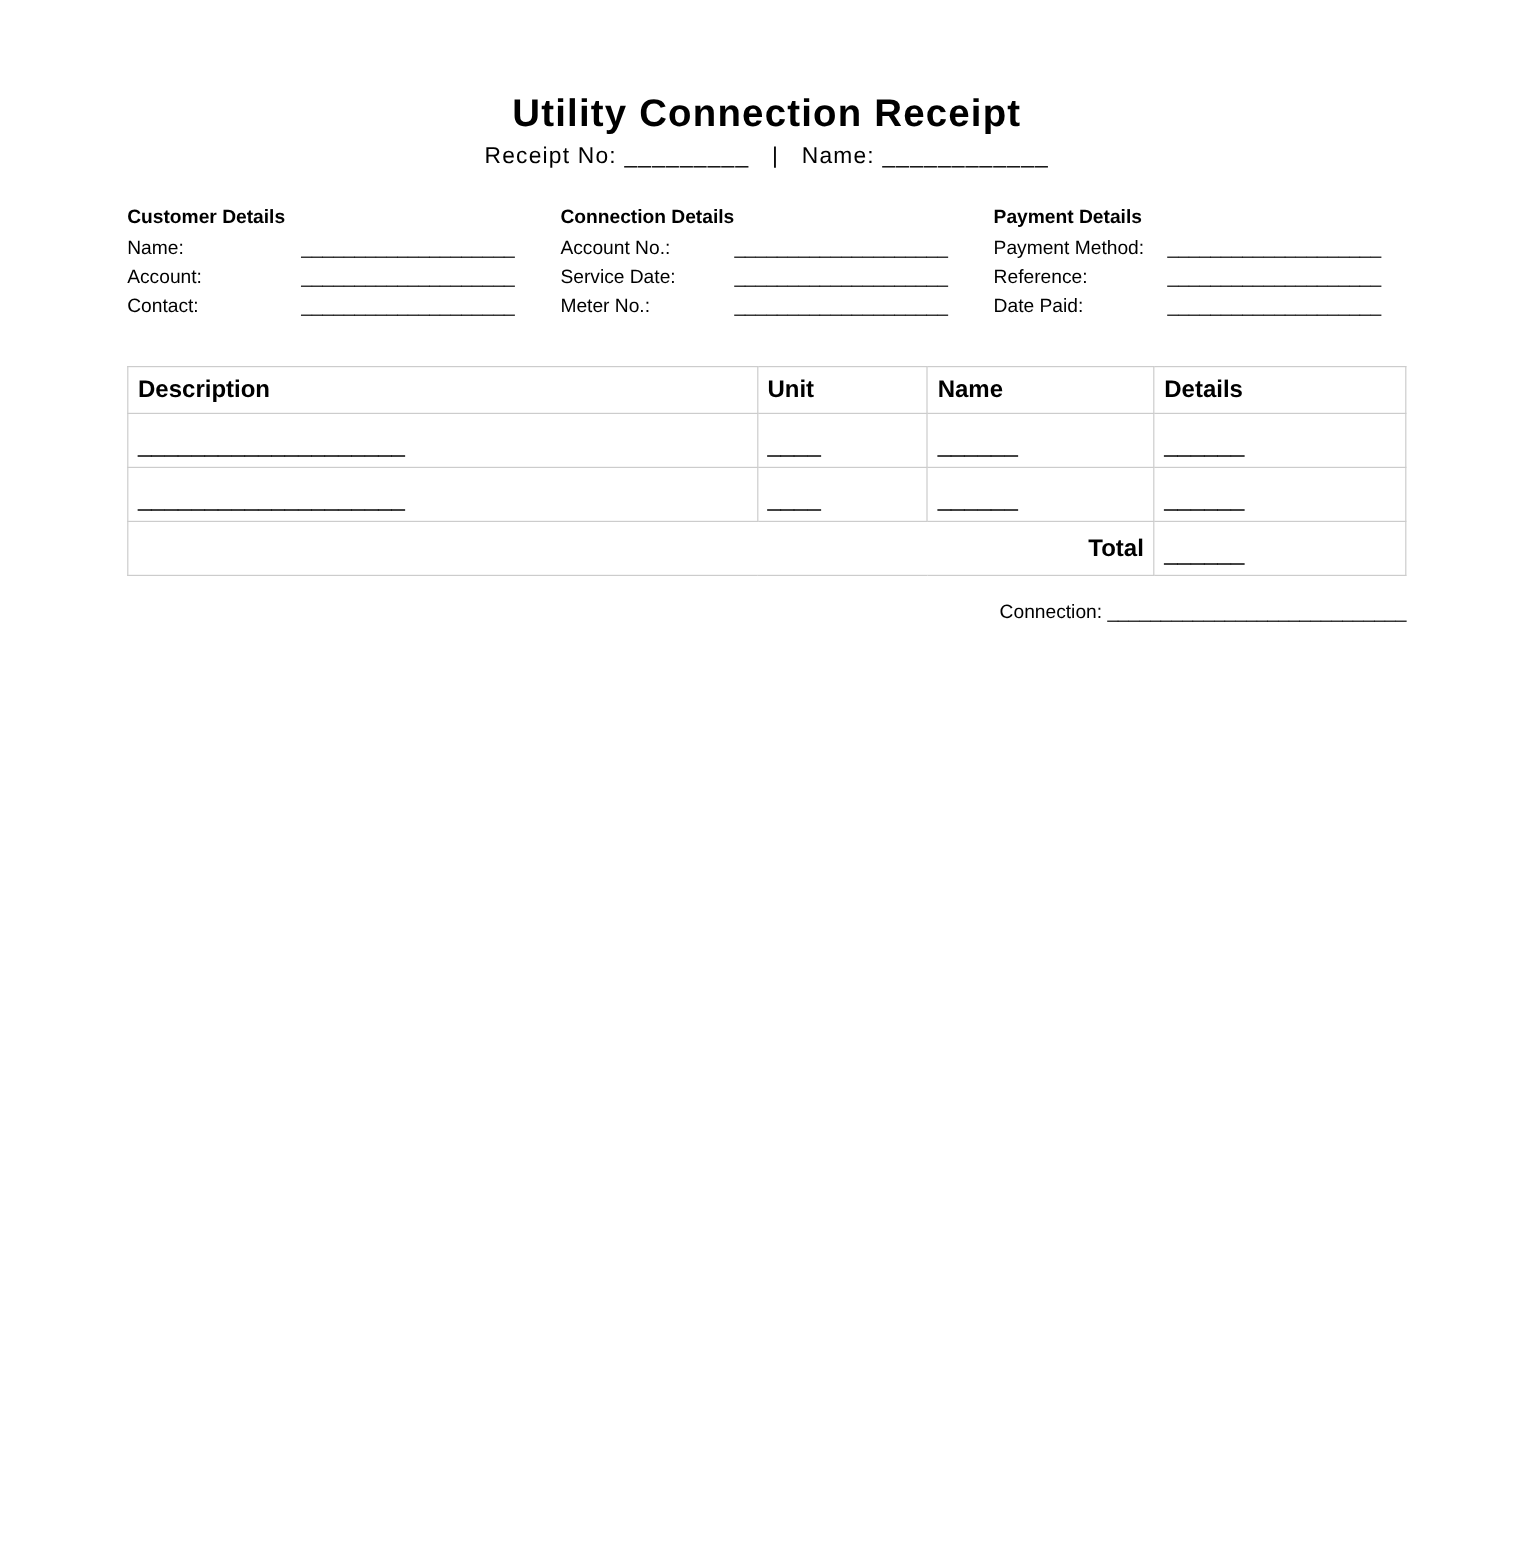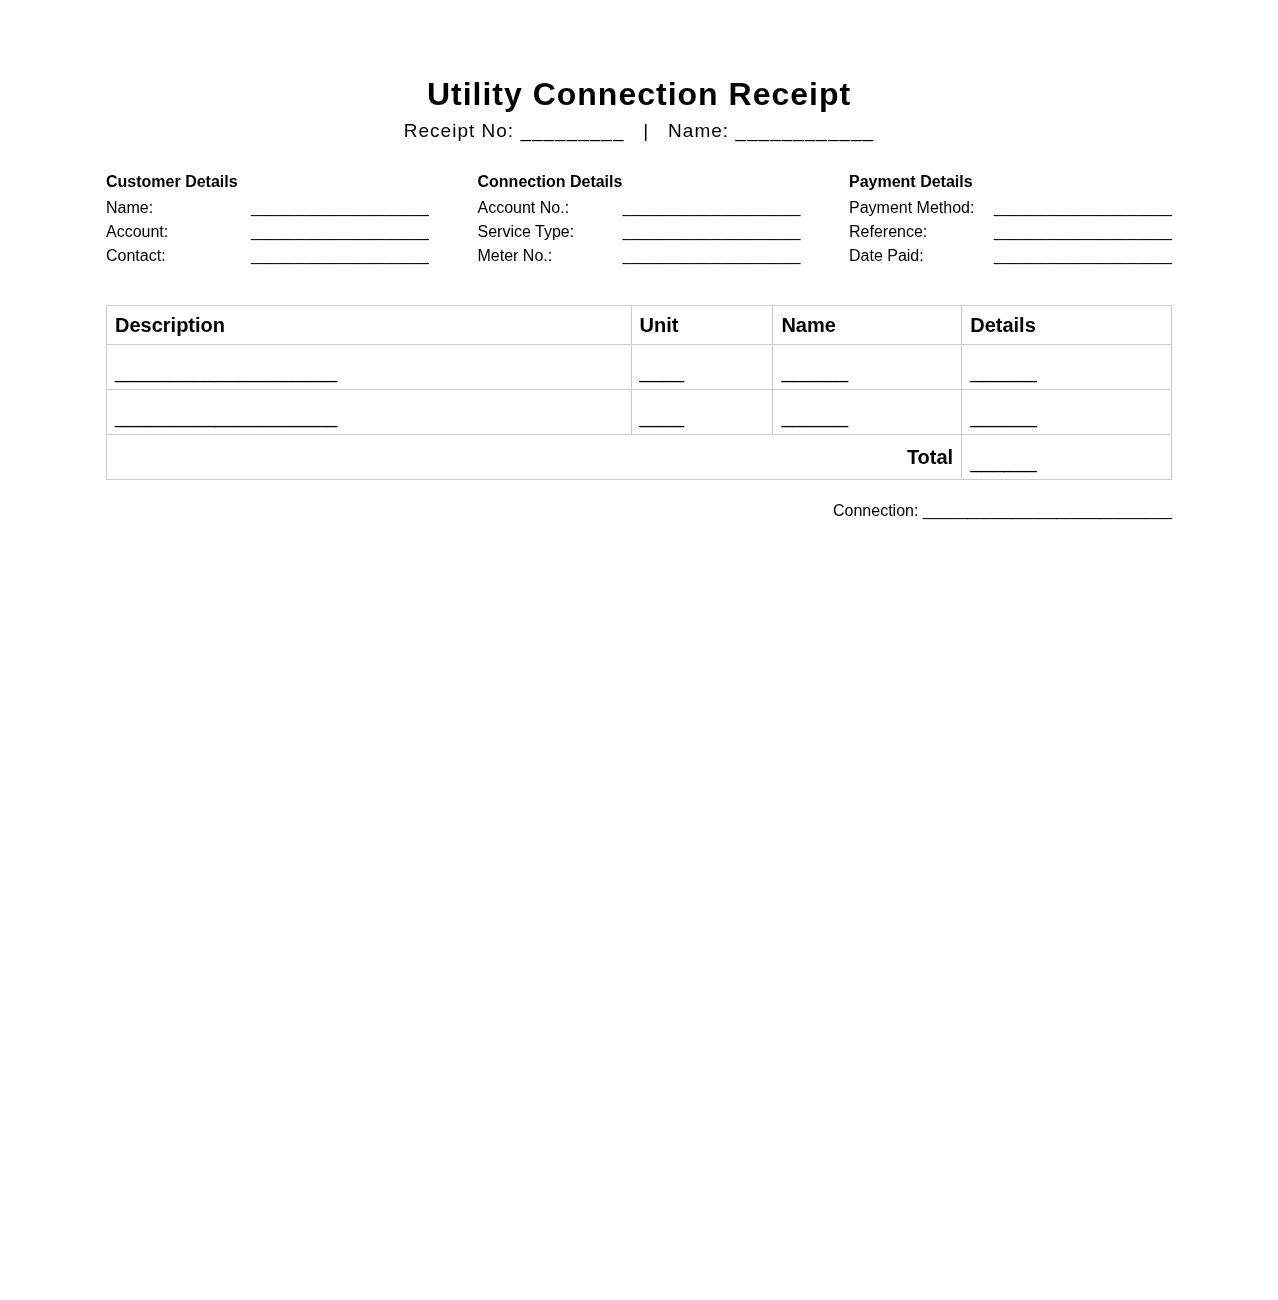--- a/index.html
+++ b/index.html
@@ -15,21 +15,21 @@
       text-align: center; font-weight: bold; font-size: 32px; letter-spacing: 1px;
       line-height: 40px;
     }
     .subtitle {
       position: absolute; left: 0; width: 1066px; top: 119px;
       text-align: center; font-size: 19px; letter-spacing: 1px; line-height: 24px;
       white-space: pre;
     }
     .details {
       position: absolute; top: 172px; left: 0; width: 1066px;
-      display: flex; justify-content: space-between; gap: 38px;
+      display: flex;  gap: 38px;
     }
     .col { width: 323px; }
     .col h3 { margin: 0 0 6px 0; font-size: 16px; font-weight: bold; line-height: 20px; }
     .row { display: flex; height: 24px; line-height: 20px; font-size: 16px; }
     .row .lbl { width: 145px; }
     .row .val { flex: 1; }
     table {
       position: absolute; top: 305px; left: 0; width: 1066px;
       border-collapse: collapse; font-size: 20px;
     }
@@ -69,21 +69,21 @@
       </div>
     </div>
 
     <div class="col">
       <h3>Connection Details</h3>
       <div class="row">
         <span class="lbl">Account No.:</span>
         <span class="val">____________________</span>
       </div>
       <div class="row">
-        <span class="lbl">Service Type:</span>
+        <span class="lbl">Service Date:</span>
         <span class="val">____________________</span>
       </div>
       <div class="row">
         <span class="lbl">Meter No.:</span>
         <span class="val">____________________</span>
       </div>
     </div>
 
     <div class="col">
       <h3>Payment Details</h3>

